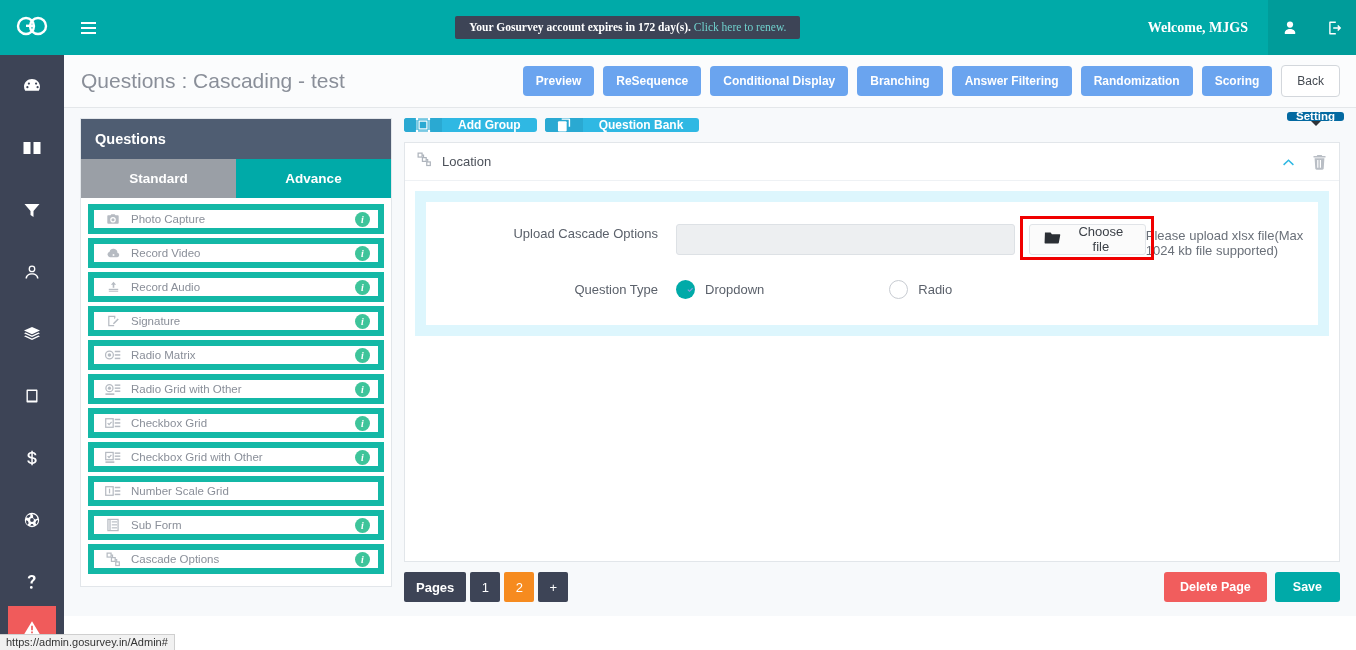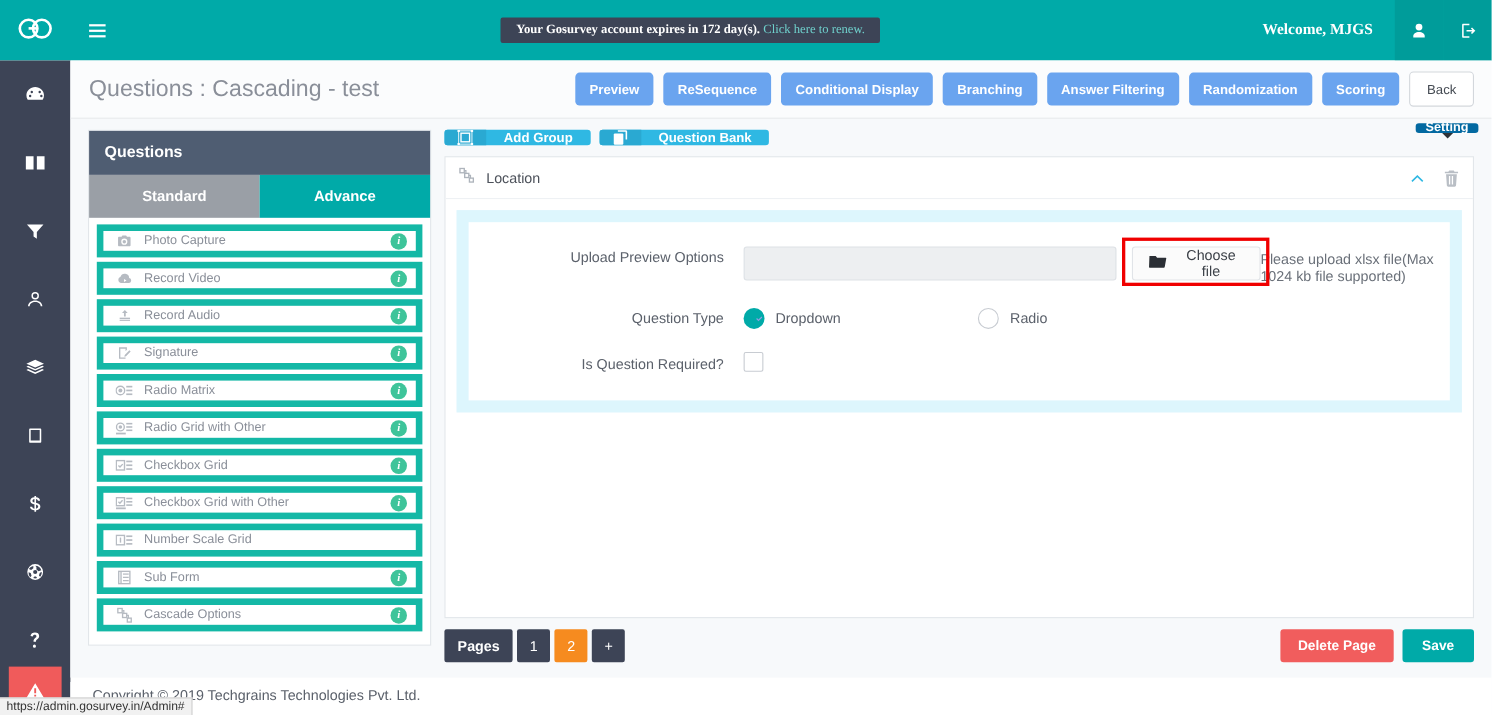--- a/index.html
+++ b/index.html
@@ -597,21 +597,21 @@
                   <path d="M5.4 1h4.2l.7 1.1h3.2v1.4H1.5V2.1h3.2L5.4 1zM2.6 4.3h9.8l-.7 10.2c0 .7-.6 1.2-1.3 1.2H4.6c-.7 0-1.3-.5-1.3-1.2L2.6 4.3zm2.6 1.8v7.6h1.2V6.1H5.2zm2.6 0v7.6H9V6.1H7.8z"></path>
                 </svg>
             </span>
           </span>
         </div>
 
         <div class="cyan-panel">
           <div class="form-card">
 
             <div class="frow">
-              <div class="flabel">Upload Preview Options</div>
+              <div class="flabel">Upload Cascade Options</div>
               <div class="fctl">
                 <div class="upload-row">
                   <div class="fake-input"></div>
                   <div class="choose-wrap">
                     <div class="choose-hl"></div>
                     <button class="choose-btn">
                       <span><svg width="17" height="14" viewBox="0 0 18 14">
                             <path d="M1 1.3h6l1.4 1.8h8.3c.4 0 .6.3.5.7l-1.5 8.3c-.1.4-.4.6-.8.6H1.2c-.4 0-.6-.3-.6-.7L1 1.3z"></path>
                           </svg></span>
                       <span>Choose file</span>
@@ -635,26 +635,20 @@
                     <span>Dropdown</span>
                   </label>
                   <label class="radio-item second">
                     <span class="rd-off"></span>
                     <span>Radio</span>
                   </label>
                 </div>
               </div>
             </div>
 
-            <div class="frow" style="margin-top:18px;">
-              <div class="flabel">Is Question Required?</div>
-              <div class="fctl">
-                <div class="chk"></div>
-              </div>
-            </div>
 
           </div>
         </div>
       </div>
     </div>
 
     <div class="footer-bar">
       <div class="pager">
         <div class="pg label">Pages</div>
         <div class="pg">1</div>
@@ -662,17 +656,16 @@
         <div class="pg">+</div>
       </div>
       <div class="foot-right">
         <button class="btn-del">Delete Page</button>
         <button class="btn-save">Save</button>
       </div>
     </div>
 
   </div>
 
-  <div class="copyright">Copyright © 2019 Techgrains Technologies Pvt. Ltd.</div>
 
   <div class="statusbar">https://admin.gosurvey.in/Admin#</div>
 
 </div>
 
 </body></html>

